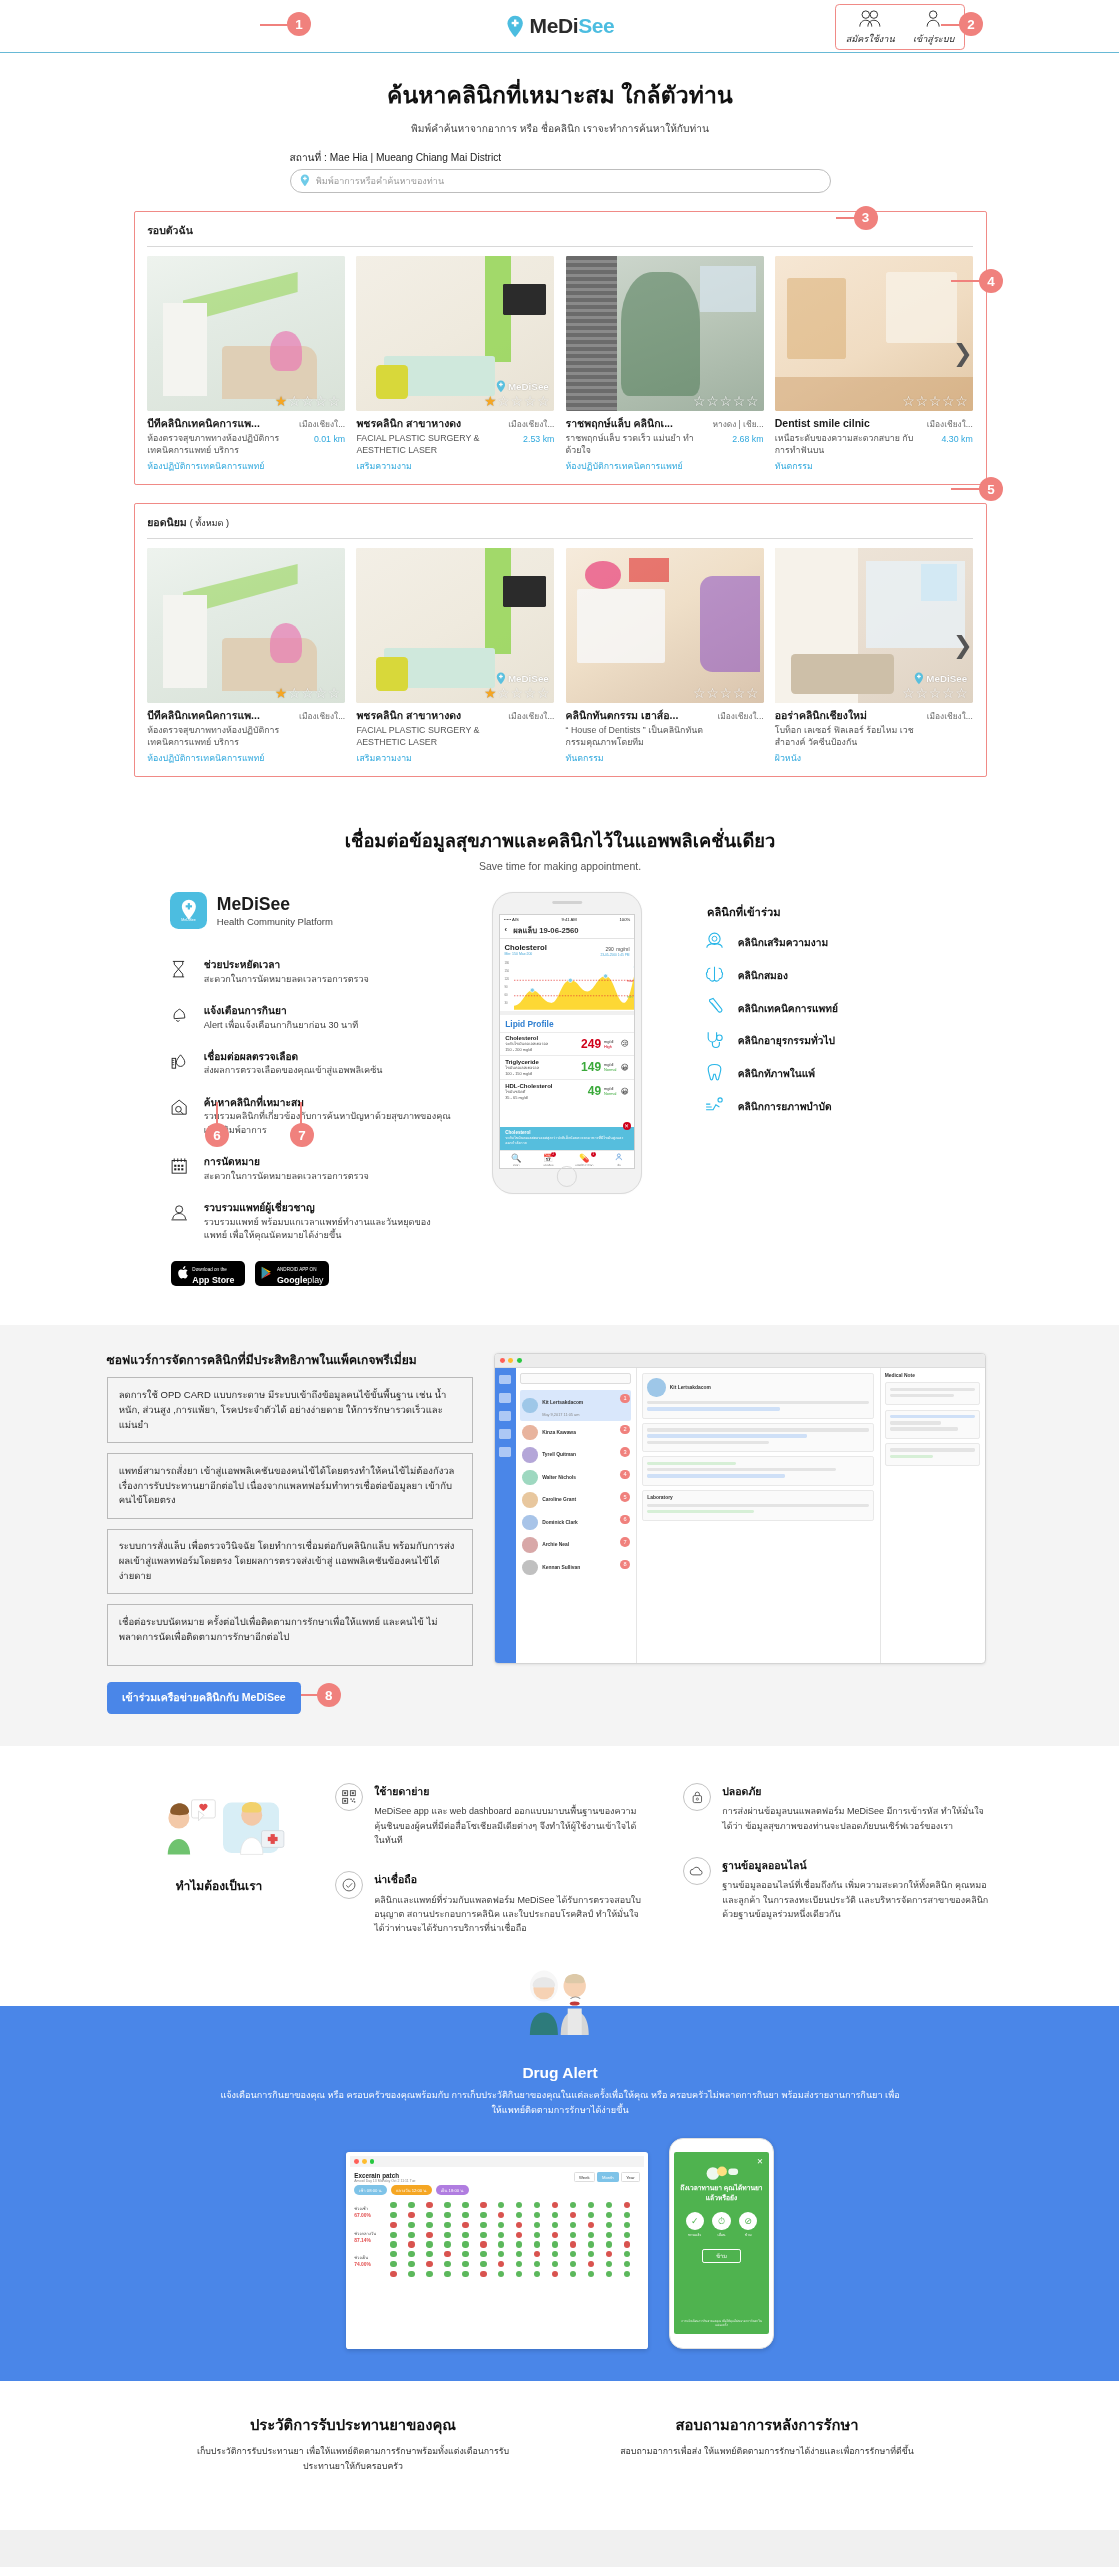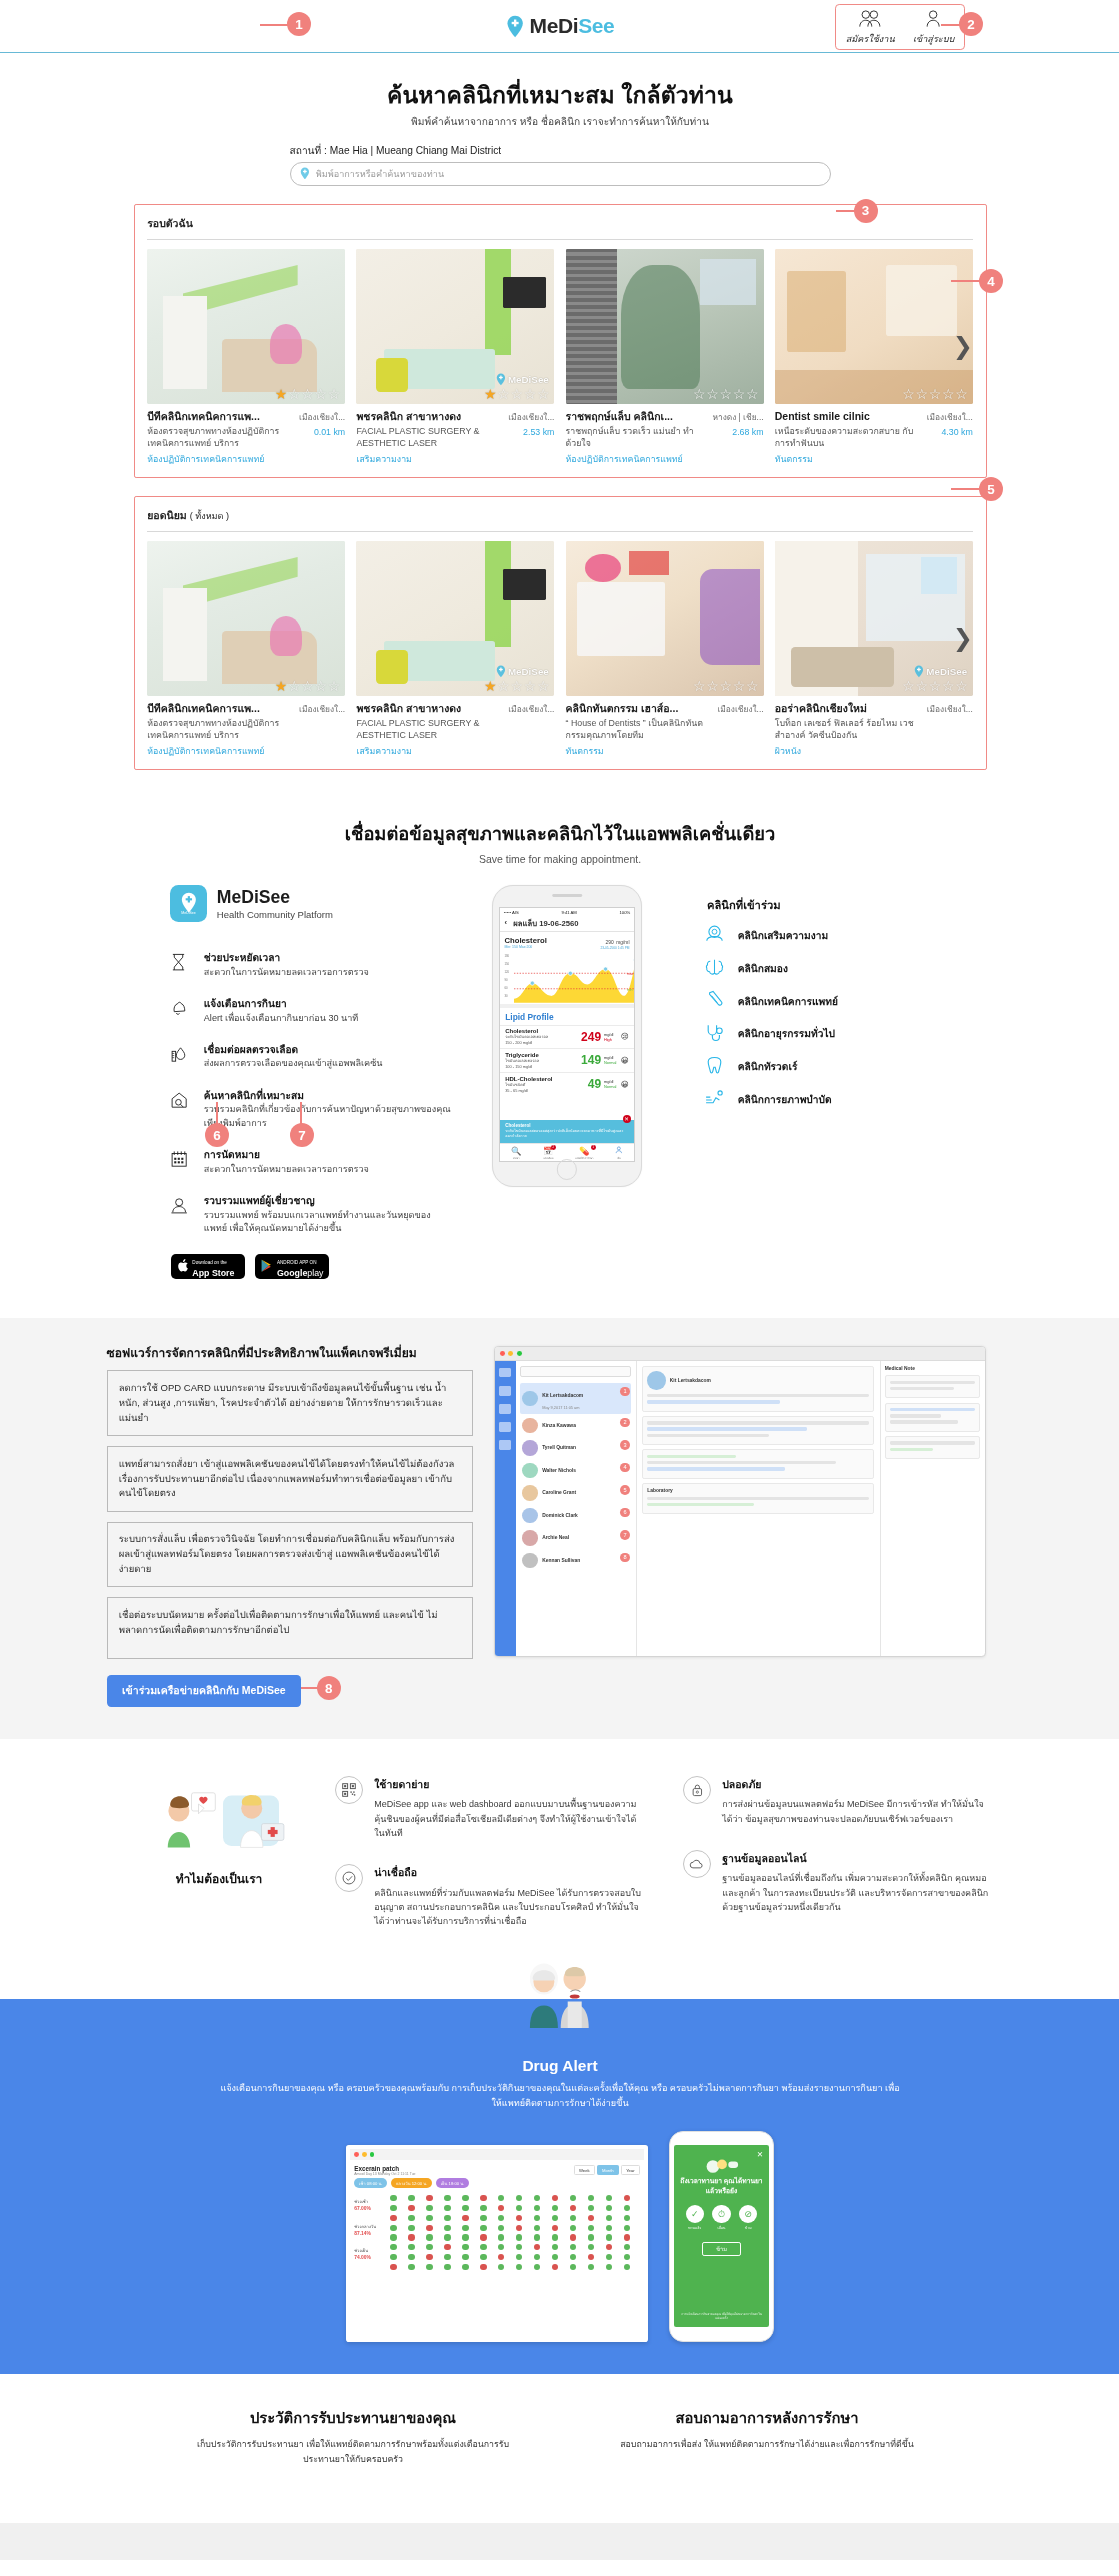--- a/index.html
+++ b/index.html
@@ -49,21 +49,21 @@
     display: flex; align-items: center; justify-content: center;
     z-index: 40;
   }
   .leader {
     position: absolute; height: 2.1px; background: #f0817d; z-index: 39;
   }
 
   
   .hero { text-align:center; padding-top: 24px; }
   .hero h1 { font-size: 23px; font-weight: 700; color: #111; letter-spacing: 0.1px;}
-  .hero .sub { font-size: 10.2px; color: #444; }
+  .hero .sub { font-size: 10.2px; color: #444; margin-top: 7px; }
   .search-wrap { width: 541px; margin: 12.7px auto 0; text-align: left; position: relative;}
   .loc-line { font-size: 10.2px; color: #222; margin-bottom: 4.2px; }
   .searchbar {
     border: 0.7px solid #bdbdbd; border-radius: 15.5px; height: 24px;
     display: flex; align-items: center; padding: 0 9.8px; background: #fff;
   }
   .searchbar .sicon { margin-right: 5.6px; }
   .searchbar .ph { font-size: 9.1px; color: #9a9a9a; }
 
   
@@ -854,21 +854,21 @@
               </svg>
           </span>
           <span class="lb">คลินิกอายุรกรรมทั่วไป</span>
         </div>
         <div class="cl-item">
           <span>
             <svg width="21" height="19.7" viewBox="0 0 30 28">
                 <path d="M6 8c0-4 3-6 9-6s9 2 9 6c0 6-2 8-3 14-.5 3-3 3-3.5 0L16 16h-2l-1.5 6c-.5 3-3 3-3.5 0C8 16 6 14 6 8z" fill="none" stroke="#29b6e8" stroke-width="1.6"></path>
               </svg>
           </span>
-          <span class="lb">คลินิกทัรวดเร์</span>
+          <span class="lb">คลินิกทัภาพในแพ์</span>
         </div>
         <div class="cl-item">
           <span>
             <svg width="21" height="19.7" viewBox="0 0 30 28">
                 <circle cx="23" cy="7" r="3" fill="none" stroke="#29b6e8" stroke-width="1.6"></circle>
                 <path d="M3 21h10l4-7 5 3" fill="none" stroke="#29b6e8" stroke-width="1.6"></path>
                 <path d="M3 17h8M3 13h6" stroke="#29b6e8" stroke-width="1.6"></path>
               </svg>
           </span>
           <span class="lb">คลินิกการยภาพบำบัด</span>

